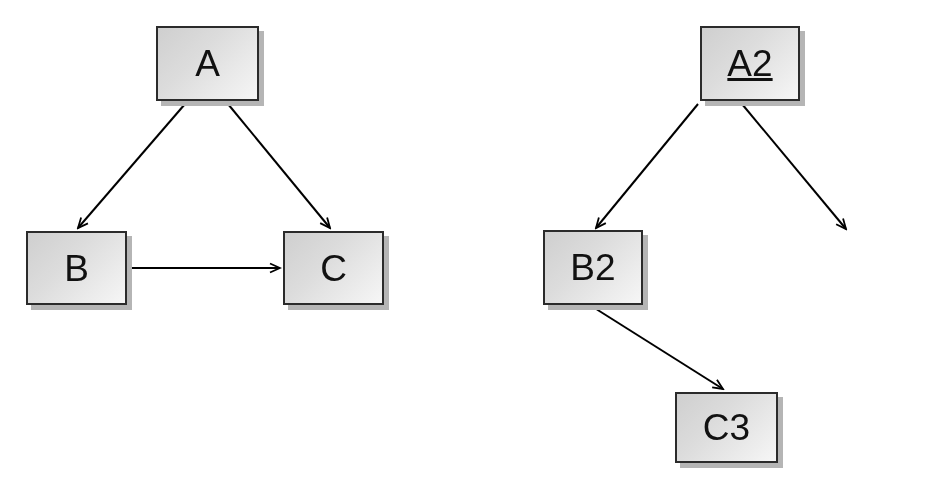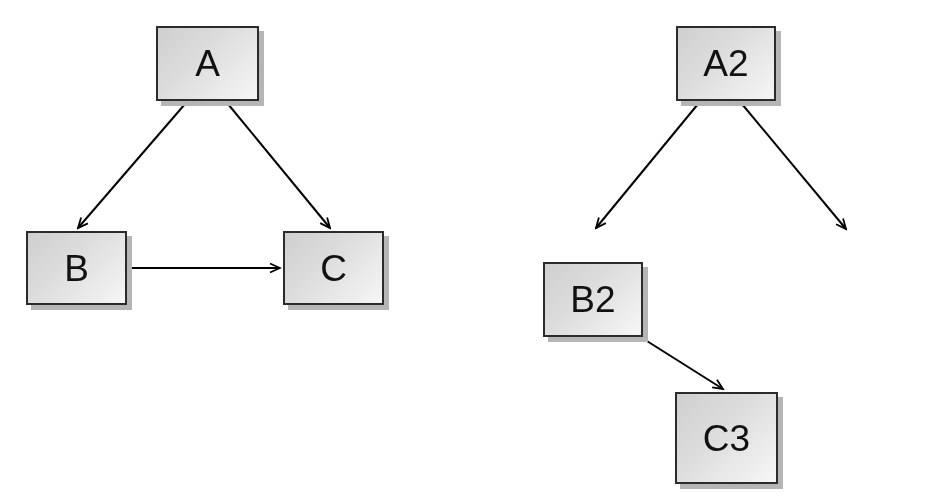--- a/index.html
+++ b/index.html
@@ -52,16 +52,16 @@
       <line x1="228" y1="104" x2="330" y2="228" stroke="#000000" stroke-width="2" marker-end="url(#arrowhead)"></line>
       <line x1="130" y1="268" x2="280" y2="268" stroke="#000000" stroke-width="2" marker-end="url(#arrowhead)"></line>
       <line x1="698" y1="104" x2="596" y2="228" stroke="#000000" stroke-width="2" marker-end="url(#arrowhead)"></line>
       <line x1="742" y1="104" x2="846" y2="229" stroke="#000000" stroke-width="2" marker-end="url(#arrowhead)"></line>
       <line x1="593" y1="307" x2="723" y2="389" stroke="#000000" stroke-width="2" marker-end="url(#arrowhead)"></line>
     </svg>
 
 <div class="node" style="left: 156px; top: 26px; width: 103px; height: 75px;">A</div>
     <div class="node" style="left: 26px; top: 231px; width: 101px; height: 74px;">B</div>
     <div class="node" style="left: 283px; top: 231px; width: 101px; height: 74px;">C</div>
-    <div class="node" style="left: 676px; top: 26px; width: 100px; height: 75px;">A2</div>
-    <div class="node" style="left: 543px; top: 230px; width: 100px; height: 75px; margin-top: 32px;">B2</div>
-    <div class="node" style="left: 675px; top: 392px; width: 103px; height: 92px;">C3</div>
+    <div class="node" style="left: 700px; top: 26px; width: 100px; height: 75px; text-decoration: underline;">A2</div>
+    <div class="node" style="left: 543px; top: 230px; width: 100px; height: 75px;">B2</div>
+    <div class="node" style="left: 675px; top: 392px; width: 103px; height: 71px;">C3</div>
   </div>
 
 </body></html>

